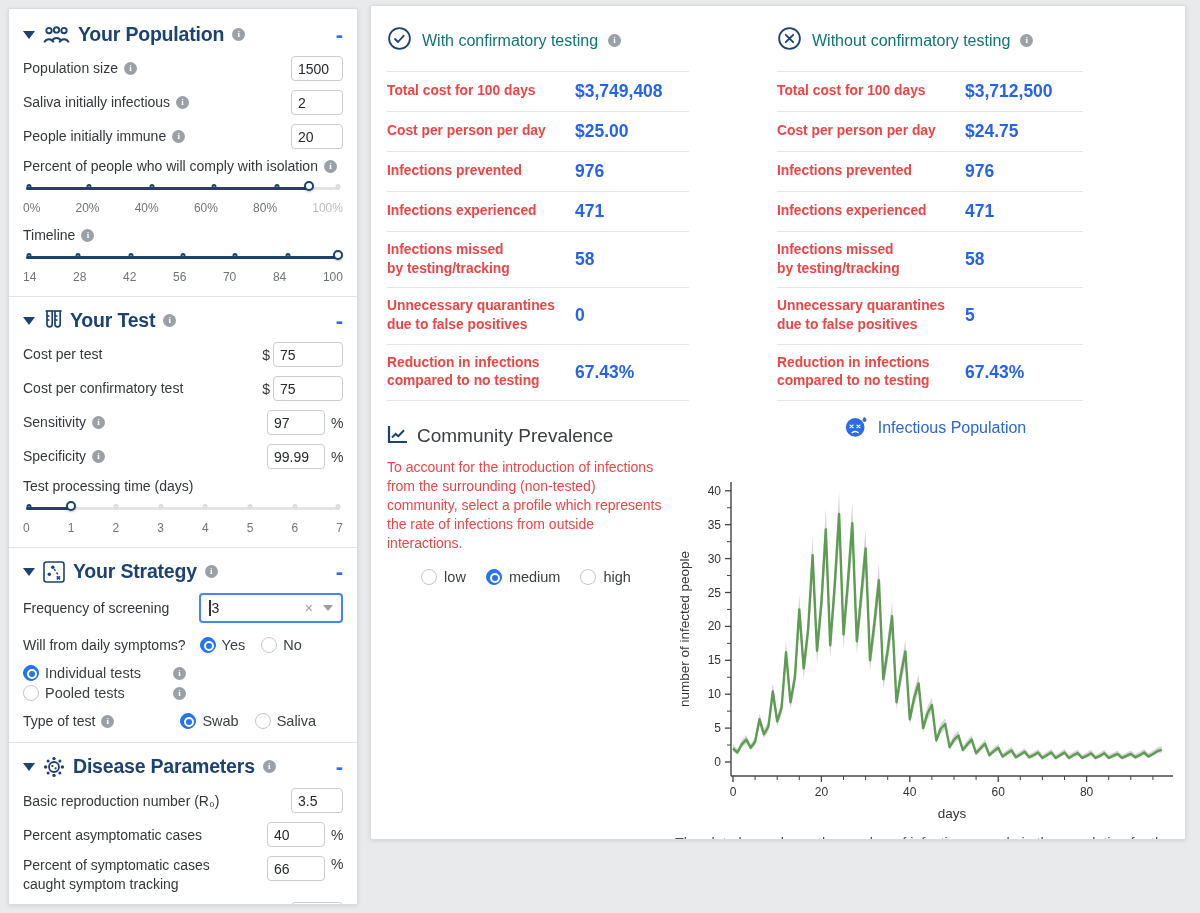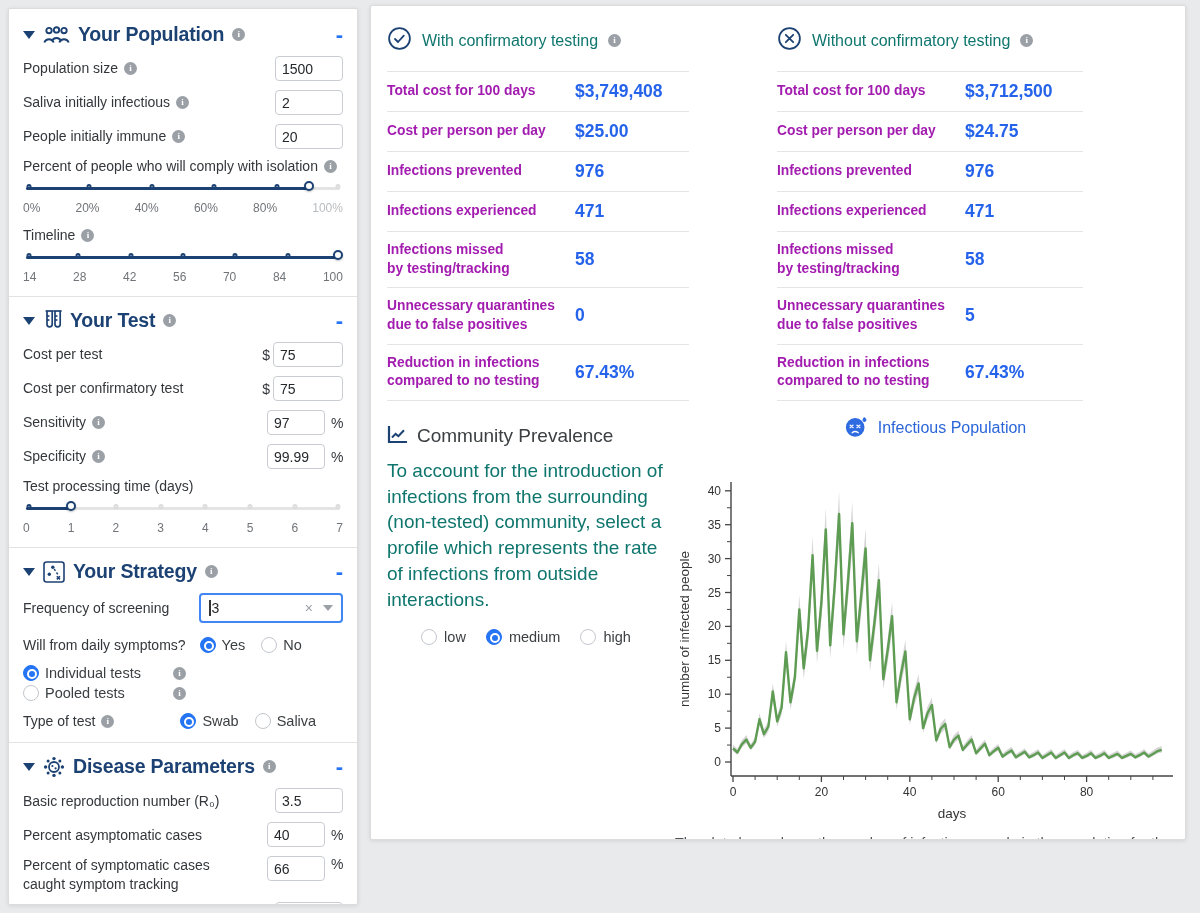--- a/index.html
+++ b/index.html
@@ -22,21 +22,21 @@
   .minus { margin-left:auto; color:#2574f4; font-size:22px; font-weight:bold; line-height:14px; cursor:pointer; }
   .info { width:13px; height:13px; border-radius:50%; background:#9aa0a6; flex:none; display:inline-block; position:relative; }
   .info::before { content:"i"; position:absolute; left:0; top:0; width:13px; line-height:13px; text-align:center;
                   color:#fff; font-size:9px; font-weight:bold; font-family:"Liberation Serif", serif; }
   .field-row { display:flex; align-items:center; gap:6px; margin:9px 0; }
   .field-row.top { align-items:flex-start; }
   .flabel { font-size:14px; color:#33373b; line-height:1.3; }
   .grow { flex:1; }
   input.num { height:25px; border:1px solid #c9cdd3; border-radius:4px; font-family:"Liberation Sans",sans-serif;
               font-size:14px; color:#26292c; padding:0 6px; flex:none; }
-  .w64{width:68px} .w70{width:70px} .w58{width:58px}
+  .w64{width:52px} .w70{width:70px} .w58{width:58px}
   .prefix { font-size:14px; color:#33373b; margin-right:-3px; }
   .suffix { font-size:14px; color:#33373b; width:12px; }
 
   
   .slider-block { margin:8px 0 12px; }
   .slider-label { font-size:14px; color:#33373b; display:flex; align-items:center; gap:6px; margin-bottom:6px; }
   .slider { position:relative; height:16px; margin:0 3px; }
   .track { position:absolute; left:0; right:0; top:6.5px; height:3.5px; background:#e4e4e4; border-radius:2px; }
   .fill  { position:absolute; left:0; top:6.5px; height:3.5px; background:#1c4173; border-radius:2px; }
   .dot   { position:absolute; top:4px; width:5px; height:5px; border:2.2px solid #1c4173; background:#fff; border-radius:50%; transform:translateX(-50%); }
@@ -60,28 +60,28 @@
 
   
   .main { position:absolute; left:370px; top:5px; width:816px; height:835px; overflow:hidden; }
   .results-cols { display:flex; gap:88px; padding:20px 0 0 16px; }
   .result-col { width:302px; }
   .result-col.second { width:306px; }
   .col-head { display:flex; align-items:center; gap:10px; margin-bottom:16px; }
   .col-title { font-size:16px; color:#0f766e; }
   .rrow { display:flex; align-items:center; border-top:1px solid #e5e5e5; padding:9px 0; }
   .rrow.last { border-bottom:1px solid #e5e5e5; }
-  .rlabel { width:188px; flex:none; font-size:13.8px; font-weight:bold; color:#a21caf; line-height:1.35; white-space:pre-line; }
+  .rlabel { width:188px; flex:none; font-size:13.8px; font-weight:bold; color:#ef4444; line-height:1.35; white-space:pre-line; }
   .rvalue { font-size:17.5px; font-weight:bold; color:#2563eb; }
 
   .bottom { display:flex; padding:14px 0 0 16px; }
   .prevalence { width:278px; flex:none; padding-top:10px; }
   .prev-head { display:flex; align-items:center; gap:9px; }
   .prev-title { font-size:19px; color:#3c4043; }
-  .prev-text { font-size:19px; color:#0f766e; line-height:1.36; margin:10px 0 16px; }
+  .prev-text { font-size:14px; color:#ef4444; line-height:1.36; margin:10px 0 16px; }
   .prev-radios { display:flex; gap:20px; justify-content:center; align-items:center; }
   .radio-item { display:flex; align-items:center; gap:7px; }
 
   .chartbox { flex:1; padding-left:10px; }
   .chart-title { display:flex; align-items:center; justify-content:center; gap:9px; margin-bottom:2px; }
   .chart-title-text { font-size:16px; color:#2b66d9; }
   .tick { font-size:12px; fill:#333; font-family:"Liberation Sans",sans-serif; }
   .axis-label { font-size:13.5px; fill:#333; font-family:"Liberation Sans",sans-serif; }
   .caption { font-size:14.3px; color:#4c5156; line-height:1.36; width:496px; margin-top:2px; }
 </style>

